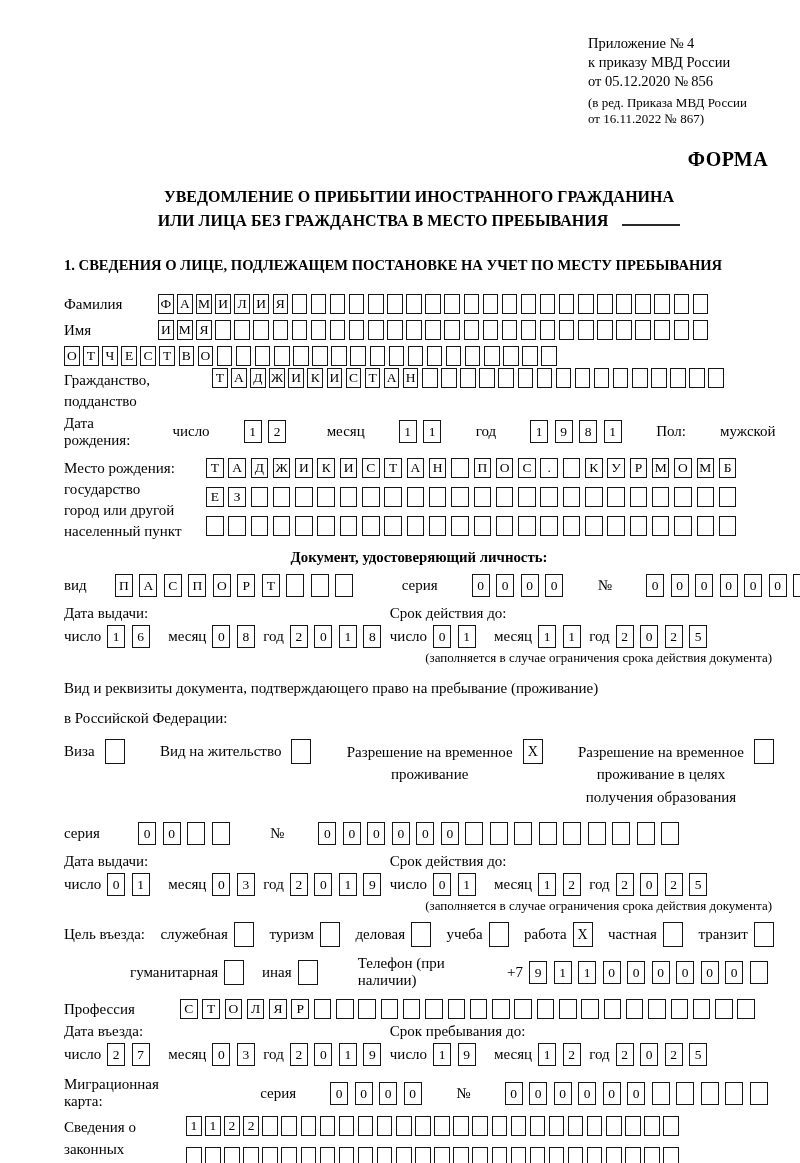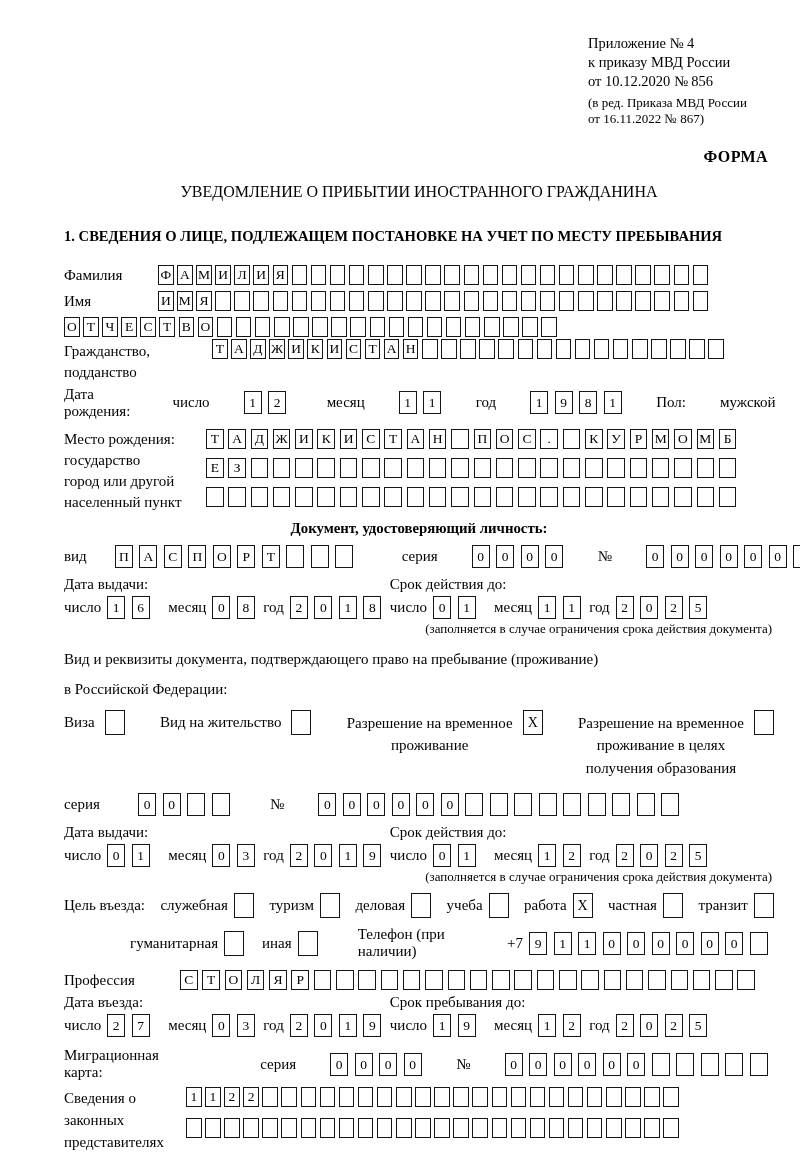--- a/index.html
+++ b/index.html
@@ -7,22 +7,22 @@
   body { width:800px; height:1163px; overflow:hidden; }
   .page {
     width:800px; height:1163px;
     padding:34px 26px 10px 64px;
     font-family:"Liberation Serif","DejaVu Serif",serif;
     color:#000; font-size:15px; background:#fff;
   }
   .hdr { margin-left:auto; width:186px; line-height:1.3; font-size:14.5px; }
   .hdr .hline4, .hdr .hline5 { font-size:13px; }
   .hdr .hline4 { margin-top:4px; }
-  .forma { text-align:right; margin:20px 6px 14px 0; font-weight:bold; font-size:16px; letter-spacing:.4px; }
-  .title { text-align:center; font-weight:normal; font-size:16px; line-height:1.5; margin-top:6px; }
+  .forma { text-align:right; margin:20px 6px 14px 0; font-weight:bold; font-size:20px; letter-spacing:.4px; }
+  .title { text-align:center; font-weight:bold; font-size:16px; line-height:1.5; margin-top:6px; }
   .uline { display:inline-block; width:58px; border-bottom:2.2px solid #2a2a2a; height:13px; margin-left:14px; }
   .sec { font-weight:bold; font-size:14.6px; margin:24px 0 20px 0; white-space:nowrap; }
 
   .row { display:flex; align-items:flex-start; margin-bottom:6px;gap:28px; }
   .lbl { flex:none; padding-top:2px; }
   .lbl2 { line-height:1.35; }
   .boxes { display:flex; flex-wrap:nowrap; align-items:flex-start; }
   .cbox {
     flex:none; width:15.5px; height:20px; border:1.7px solid #161616;
     margin-right:3.6px; text-align:center; font-size:13.5px; line-height:18px;
@@ -65,29 +65,30 @@
   .rep-rows .boxes { margin-bottom:11px; }
 </style>
 </head>
 <body>
 
 <div class="page">
 
   <div class="hdr">
     <div class="hline1">Приложение № 4</div>
     <div class="hline2">к приказу МВД России</div>
-    <div class="hline3">от 10.12.2020 № 856</div>
+    <div class="hline3">от 05.12.2020 № 856</div>
     <div class="hline4">(в ред. Приказа МВД России</div>
     <div class="hline5">от 16.11.2022 № 867)</div>
   </div>
 
   <div class="forma">ФОРМА</div>
 
   <div class="title">
     <div>УВЕДОМЛЕНИЕ О ПРИБЫТИИ ИНОСТРАННОГО ГРАЖДАНИНА</div>
+    <div><span>ИЛИ ЛИЦА БЕЗ ГРАЖДАНСТВА В МЕСТО ПРЕБЫВАНИЯ</span><span class="uline"></span></div>
   </div>
 
   <div class="sec">1. СВЕДЕНИЯ О ЛИЦЕ, ПОДЛЕЖАЩЕМ ПОСТАНОВКЕ НА УЧЕТ ПО МЕСТУ ПРЕБЫВАНИЯ</div>
 
   <div class="row">
     <span class="lbl" style="width:66px">Фамилия</span>
     <span class="boxes">
         <span class="cbox">Ф</span>
         <span class="cbox">А</span>
         <span class="cbox">М</span>

